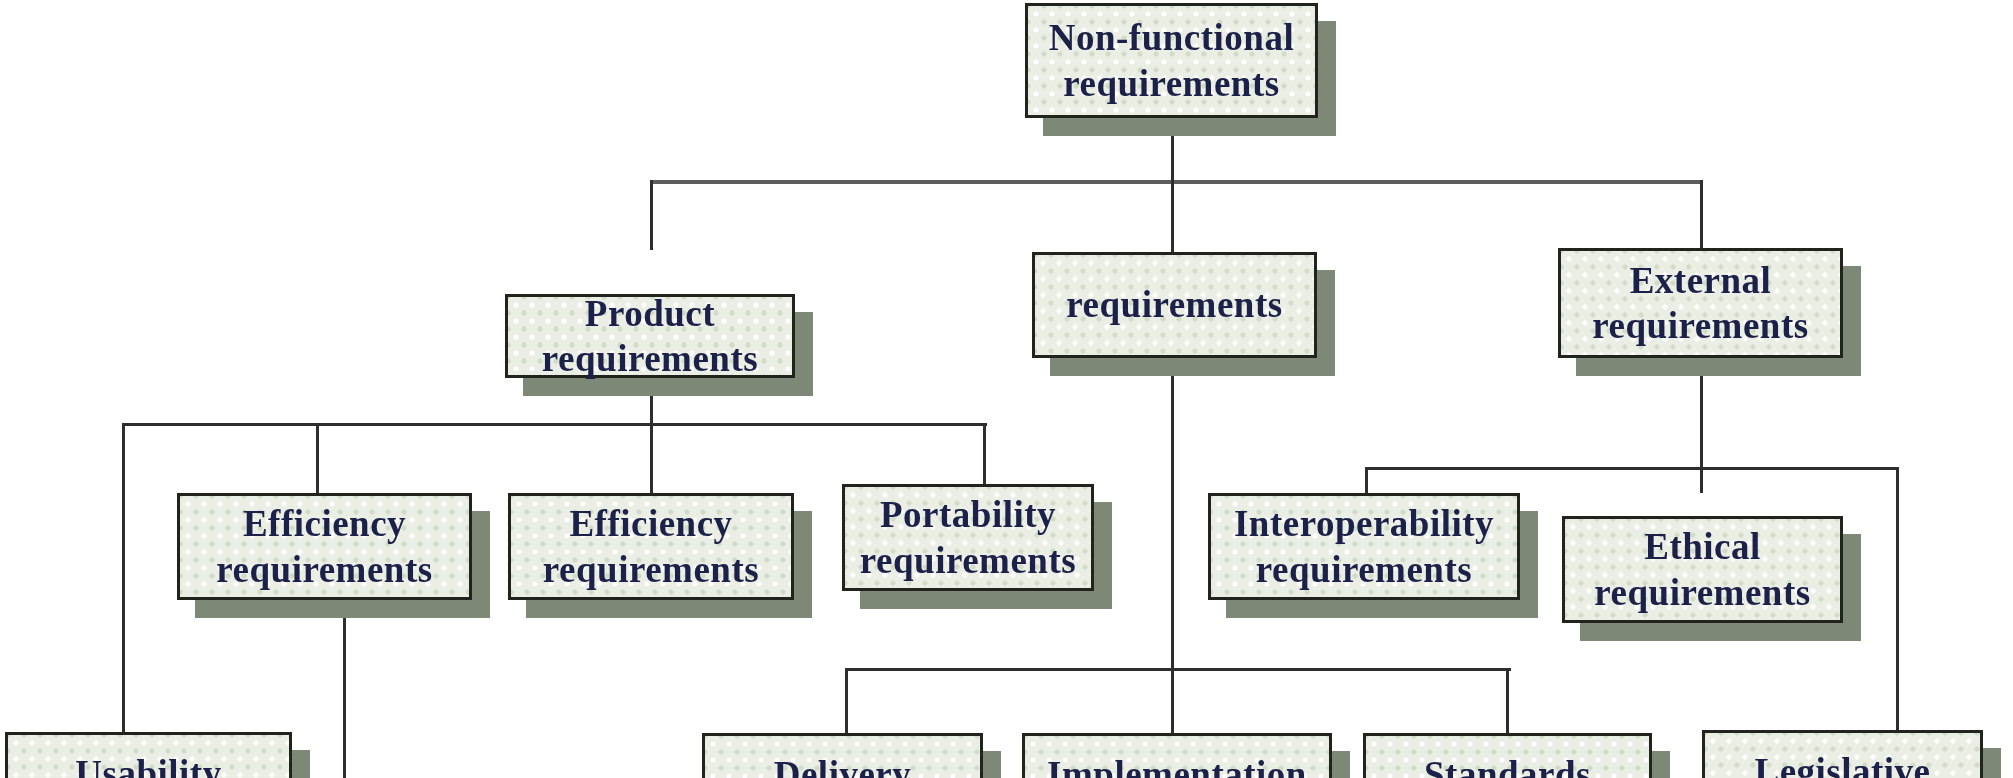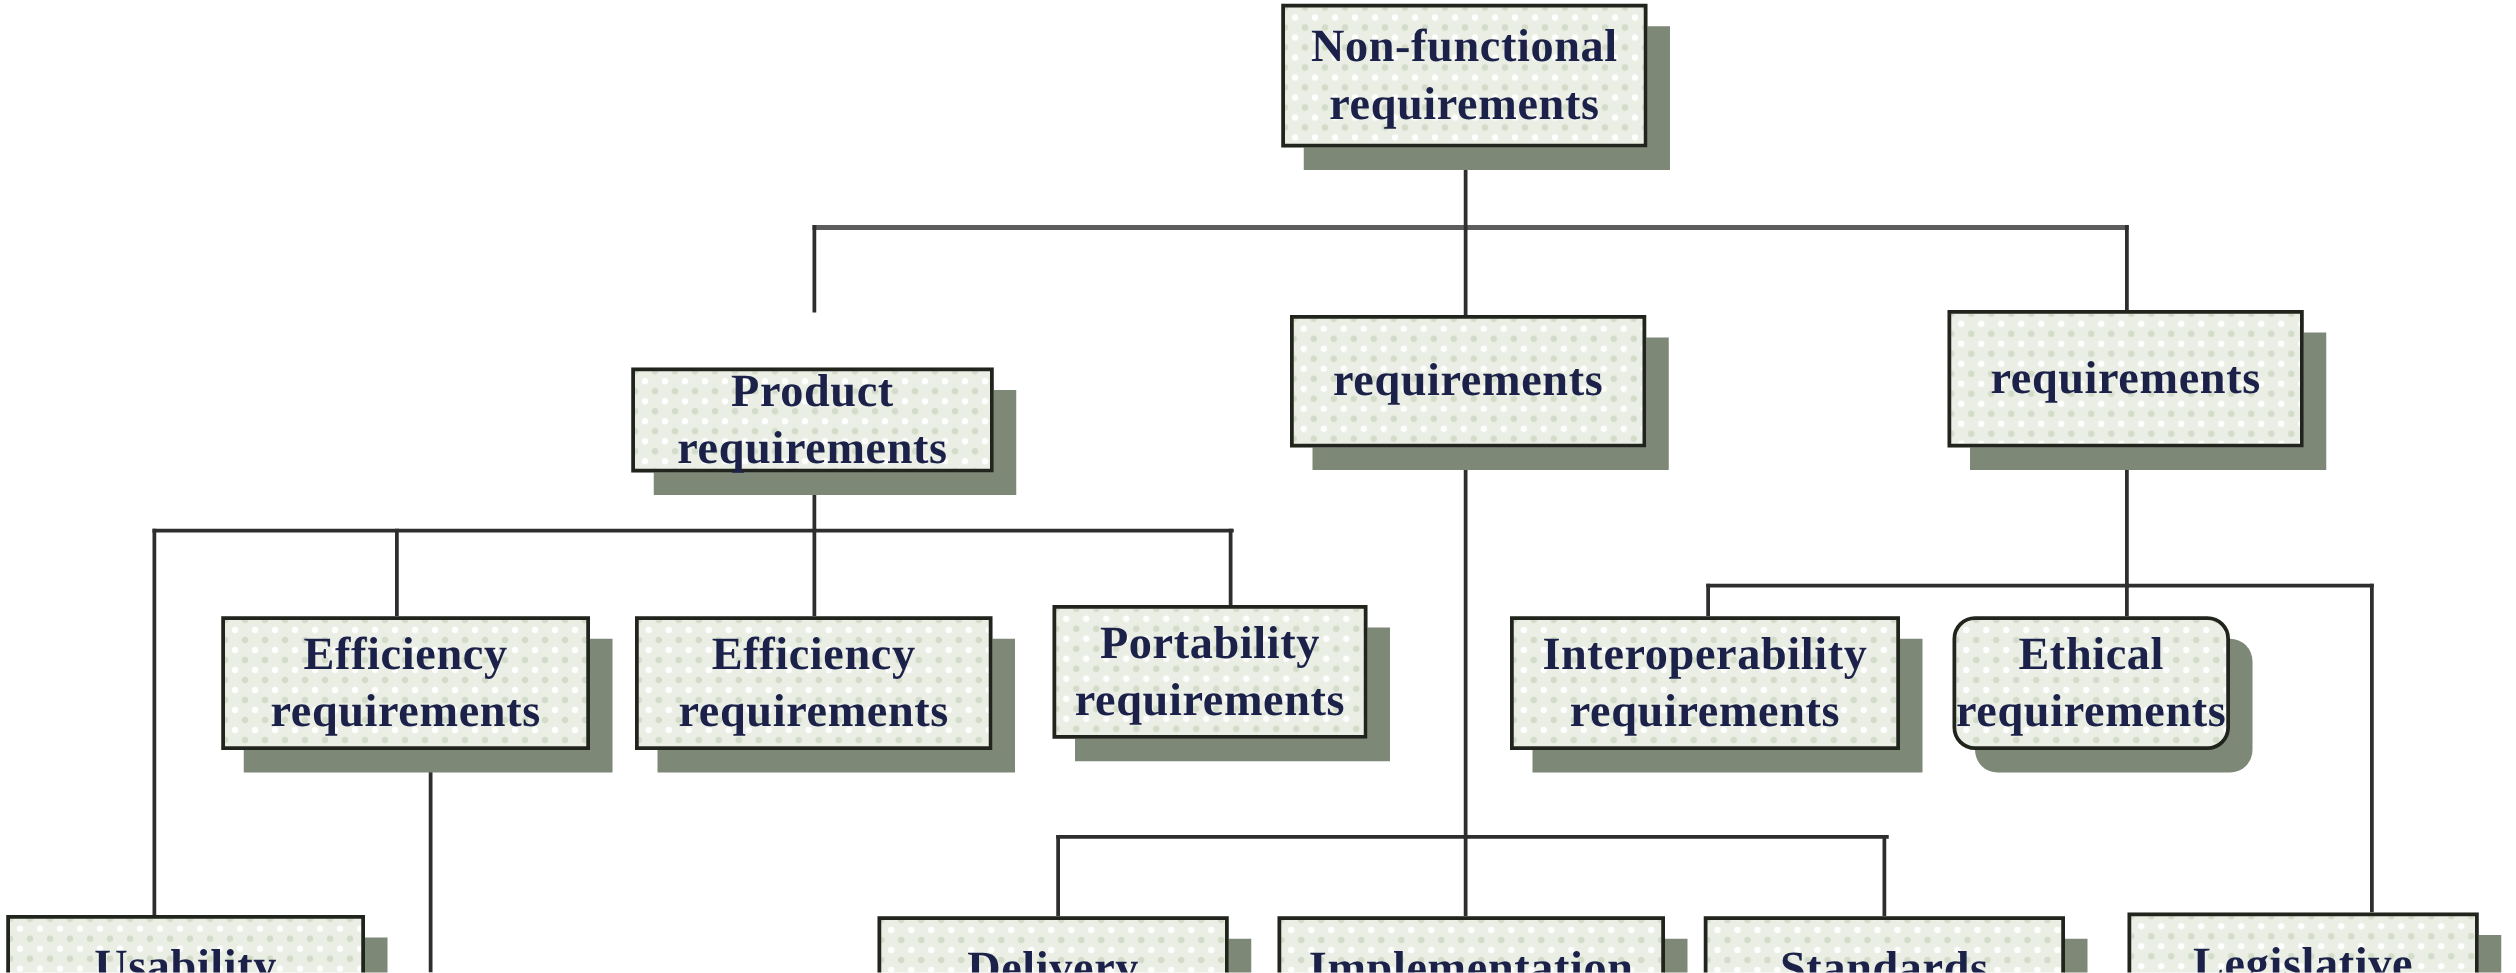--- a/index.html
+++ b/index.html
@@ -69,39 +69,40 @@
       <span class="node-line">requirements</span>
     </div>
     <div class="node" style="left: 505px; top: 250px; width: 290px; height: 84px; margin-top: 44px;">
       <span class="node-line">Product</span>
       <span class="node-line">requirements</span>
     </div>
     <div class="node" style="left: 1032px; top: 252px; width: 285px; height: 106px;">
       <span class="node-line">requirements</span>
     </div>
     <div class="node" style="left: 1558px; top: 248px; width: 285px; height: 110px;">
+      <span class="node-line">External</span>
       <span class="node-line">requirements</span>
     </div>
     <div class="node" style="left: 177px; top: 493px; width: 295px; height: 107px;">
       <span class="node-line">Efficiency</span>
       <span class="node-line">requirements</span>
     </div>
     <div class="node" style="left: 508px; top: 493px; width: 286px; height: 107px;">
       <span class="node-line">Efficiency</span>
       <span class="node-line">requirements</span>
     </div>
     <div class="node" style="left: 842px; top: 484px; width: 252px; height: 107px;">
       <span class="node-line">Portability</span>
       <span class="node-line">requirements</span>
     </div>
     <div class="node" style="left: 1208px; top: 493px; width: 312px; height: 107px;">
       <span class="node-line">Interoperability</span>
       <span class="node-line">requirements</span>
     </div>
-    <div class="node" style="left: 1562px; top: 493px; width: 222px; height: 107px; border-radius: 18px;">
+    <div class="node" style="left: 1562px; top: 516px; width: 281px; height: 107px;">
       <span class="node-line">Ethical</span>
       <span class="node-line">requirements</span>
     </div>
     <div class="node clipped" style="left: 5px; top: 732px; width: 287px; height: 115px;">
       <span class="node-line">Usability</span>
     </div>
     <div class="node clipped" style="left: 702px; top: 733px; width: 281px; height: 115px;">
       <span class="node-line">Delivery</span>
     </div>
     <div class="node clipped" style="left: 1022px; top: 733px; width: 310px; height: 115px;">

